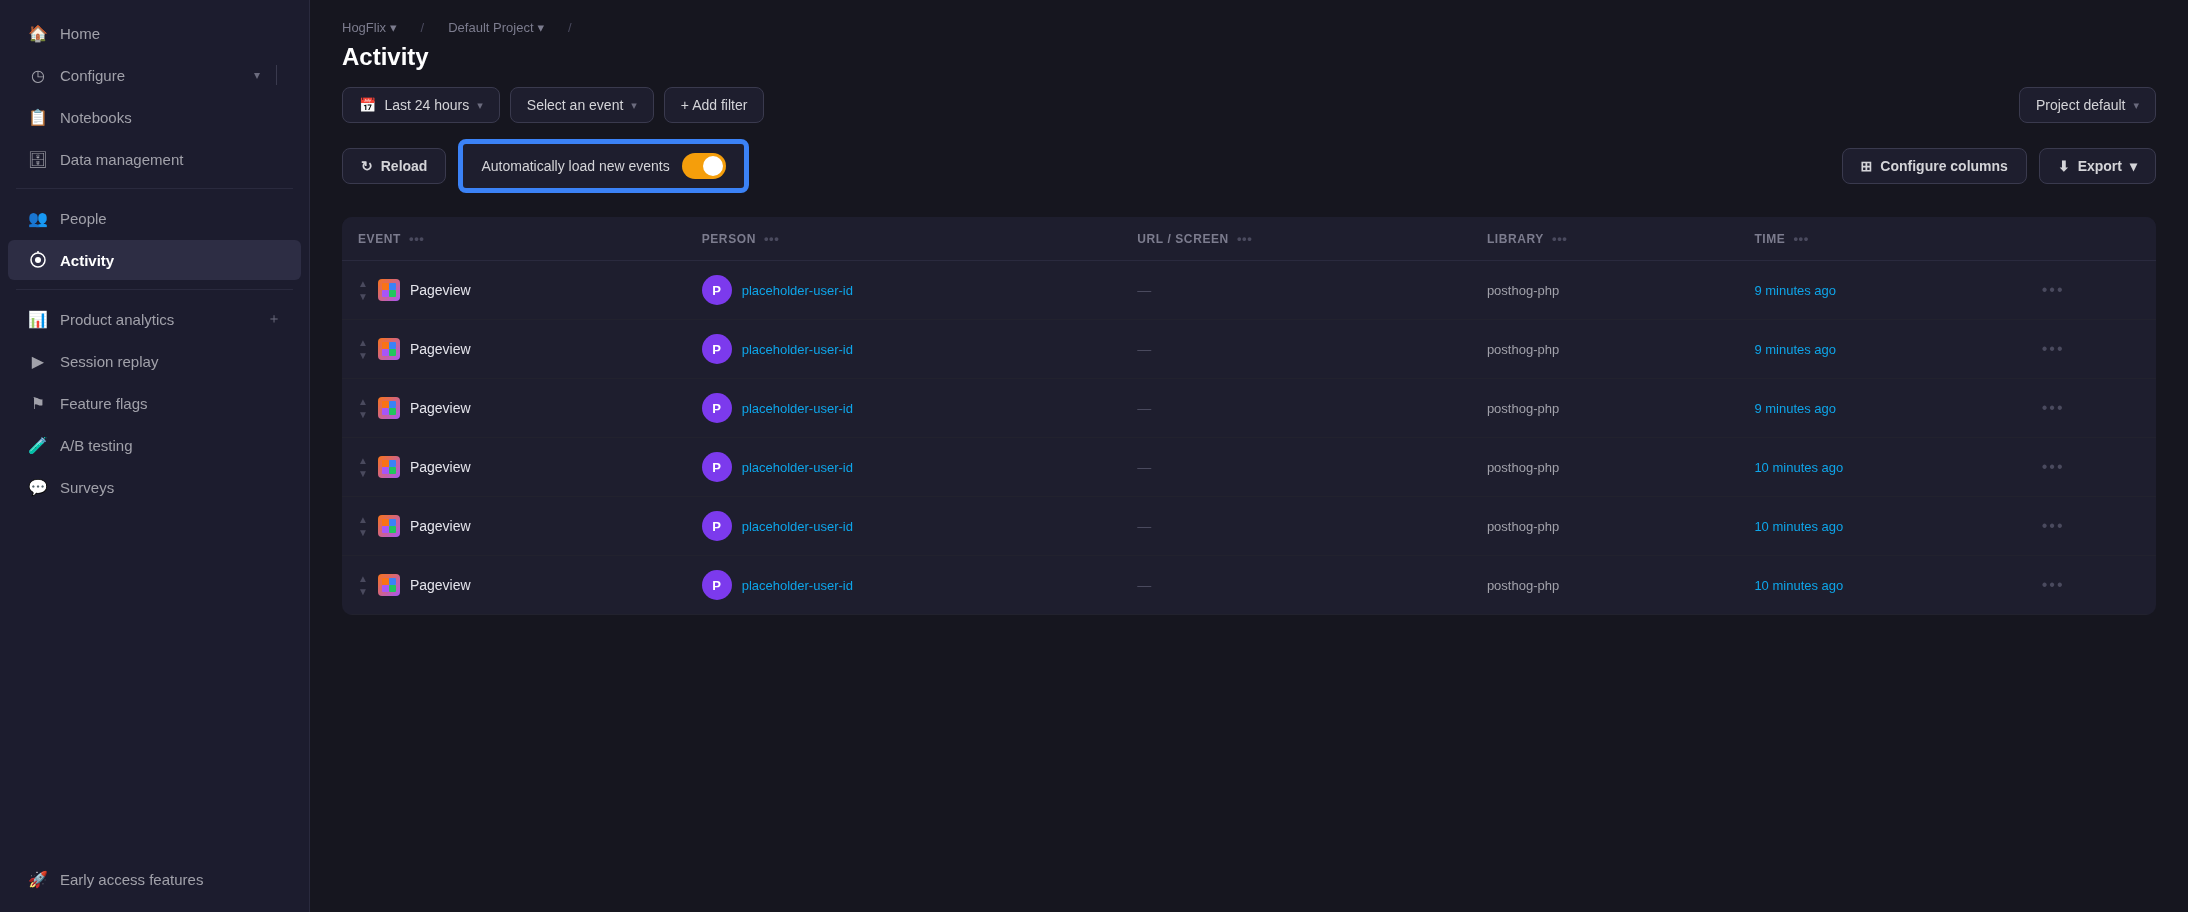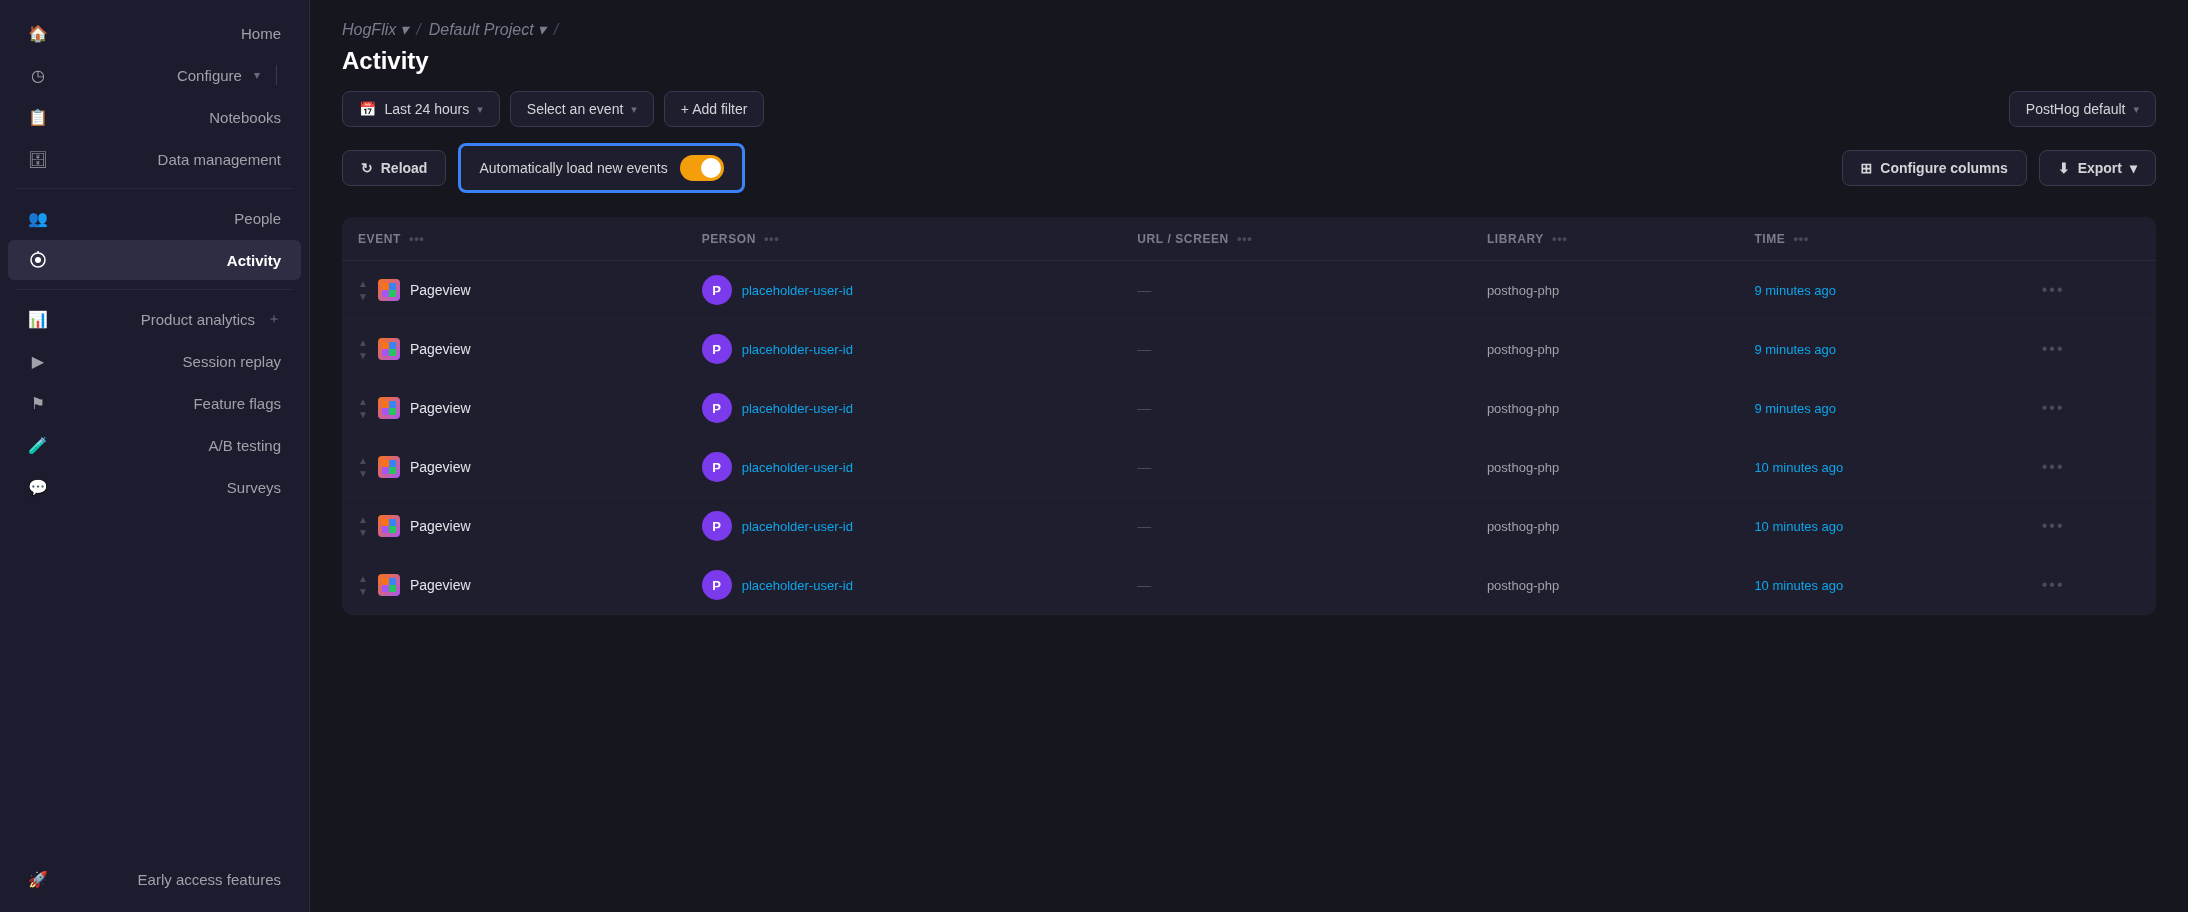--- a/index.html
+++ b/index.html
@@ -44,21 +44,21 @@
     }
     .sidebar-item .icon {
       width: 20px;
       height: 20px;
       display: flex;
       align-items: center;
       justify-content: center;
       font-size: 16px;
       flex-shrink: 0;
     }
-    .sidebar-item .label { flex: 1; text-align: right; }
+    .sidebar-item .label { flex: 1; }
     .sidebar-divider {
       height: 1px;
       background: #2a2a3e;
       margin: 8px 16px;
     }
     .sidebar-item .plus-icon {
       font-size: 14px;
       color: #6b6b7e;
     }
     .sidebar-item .chevron-icon {
@@ -78,24 +78,23 @@
     .topbar {
       padding: 20px 32px 0 32px;
       display: flex;
       flex-direction: column;
       gap: 4px;
     }
 
     .breadcrumb {
       display: flex;
       align-items: center;
-      gap: 8px;
-      font-size: 16px;
+      gap: 24px;
+      font-size: 13px;
       color: #7c7c8e;
-      font-style: italic;
     }
     .breadcrumb .sep { color: #4a4a5e; }
     .breadcrumb .project-name {
       display: flex;
       align-items: center;
       gap: 4px;
       cursor: pointer;
     }
 
     .page-title {
@@ -153,21 +152,21 @@
       font-weight: 600;
     }
 
     .auto-load-container {
       display: flex;
       align-items: center;
       gap: 12px;
       padding: 9px 18px;
       border-radius: 8px;
       background: #1e1e2e;
-      border: 3px solid #3b82f6;
+      border: 5px solid #3b82f6;
       font-size: 14px;
       font-weight: 500;
     }
 
     .toggle {
       width: 44px;
       height: 26px;
       background: #f59e0b;
       border-radius: 13px;
       position: relative;
@@ -439,21 +438,21 @@
     <button class="btn">
       <span>Select an event</span>
       <span class="chevron">▾</span>
     </button>
 
     <button class="btn">
       <span>+ Add filter</span>
     </button>
 
     <button class="btn btn-right">
-      <span>PostHog default</span>
+      <span>Project default</span>
       <span class="chevron">▾</span>
     </button>
   </div>
 
   <div class="action-bar">
 
     <button class="reload-btn">
       <span>↻</span>
       <span>Reload</span>
     </button>

